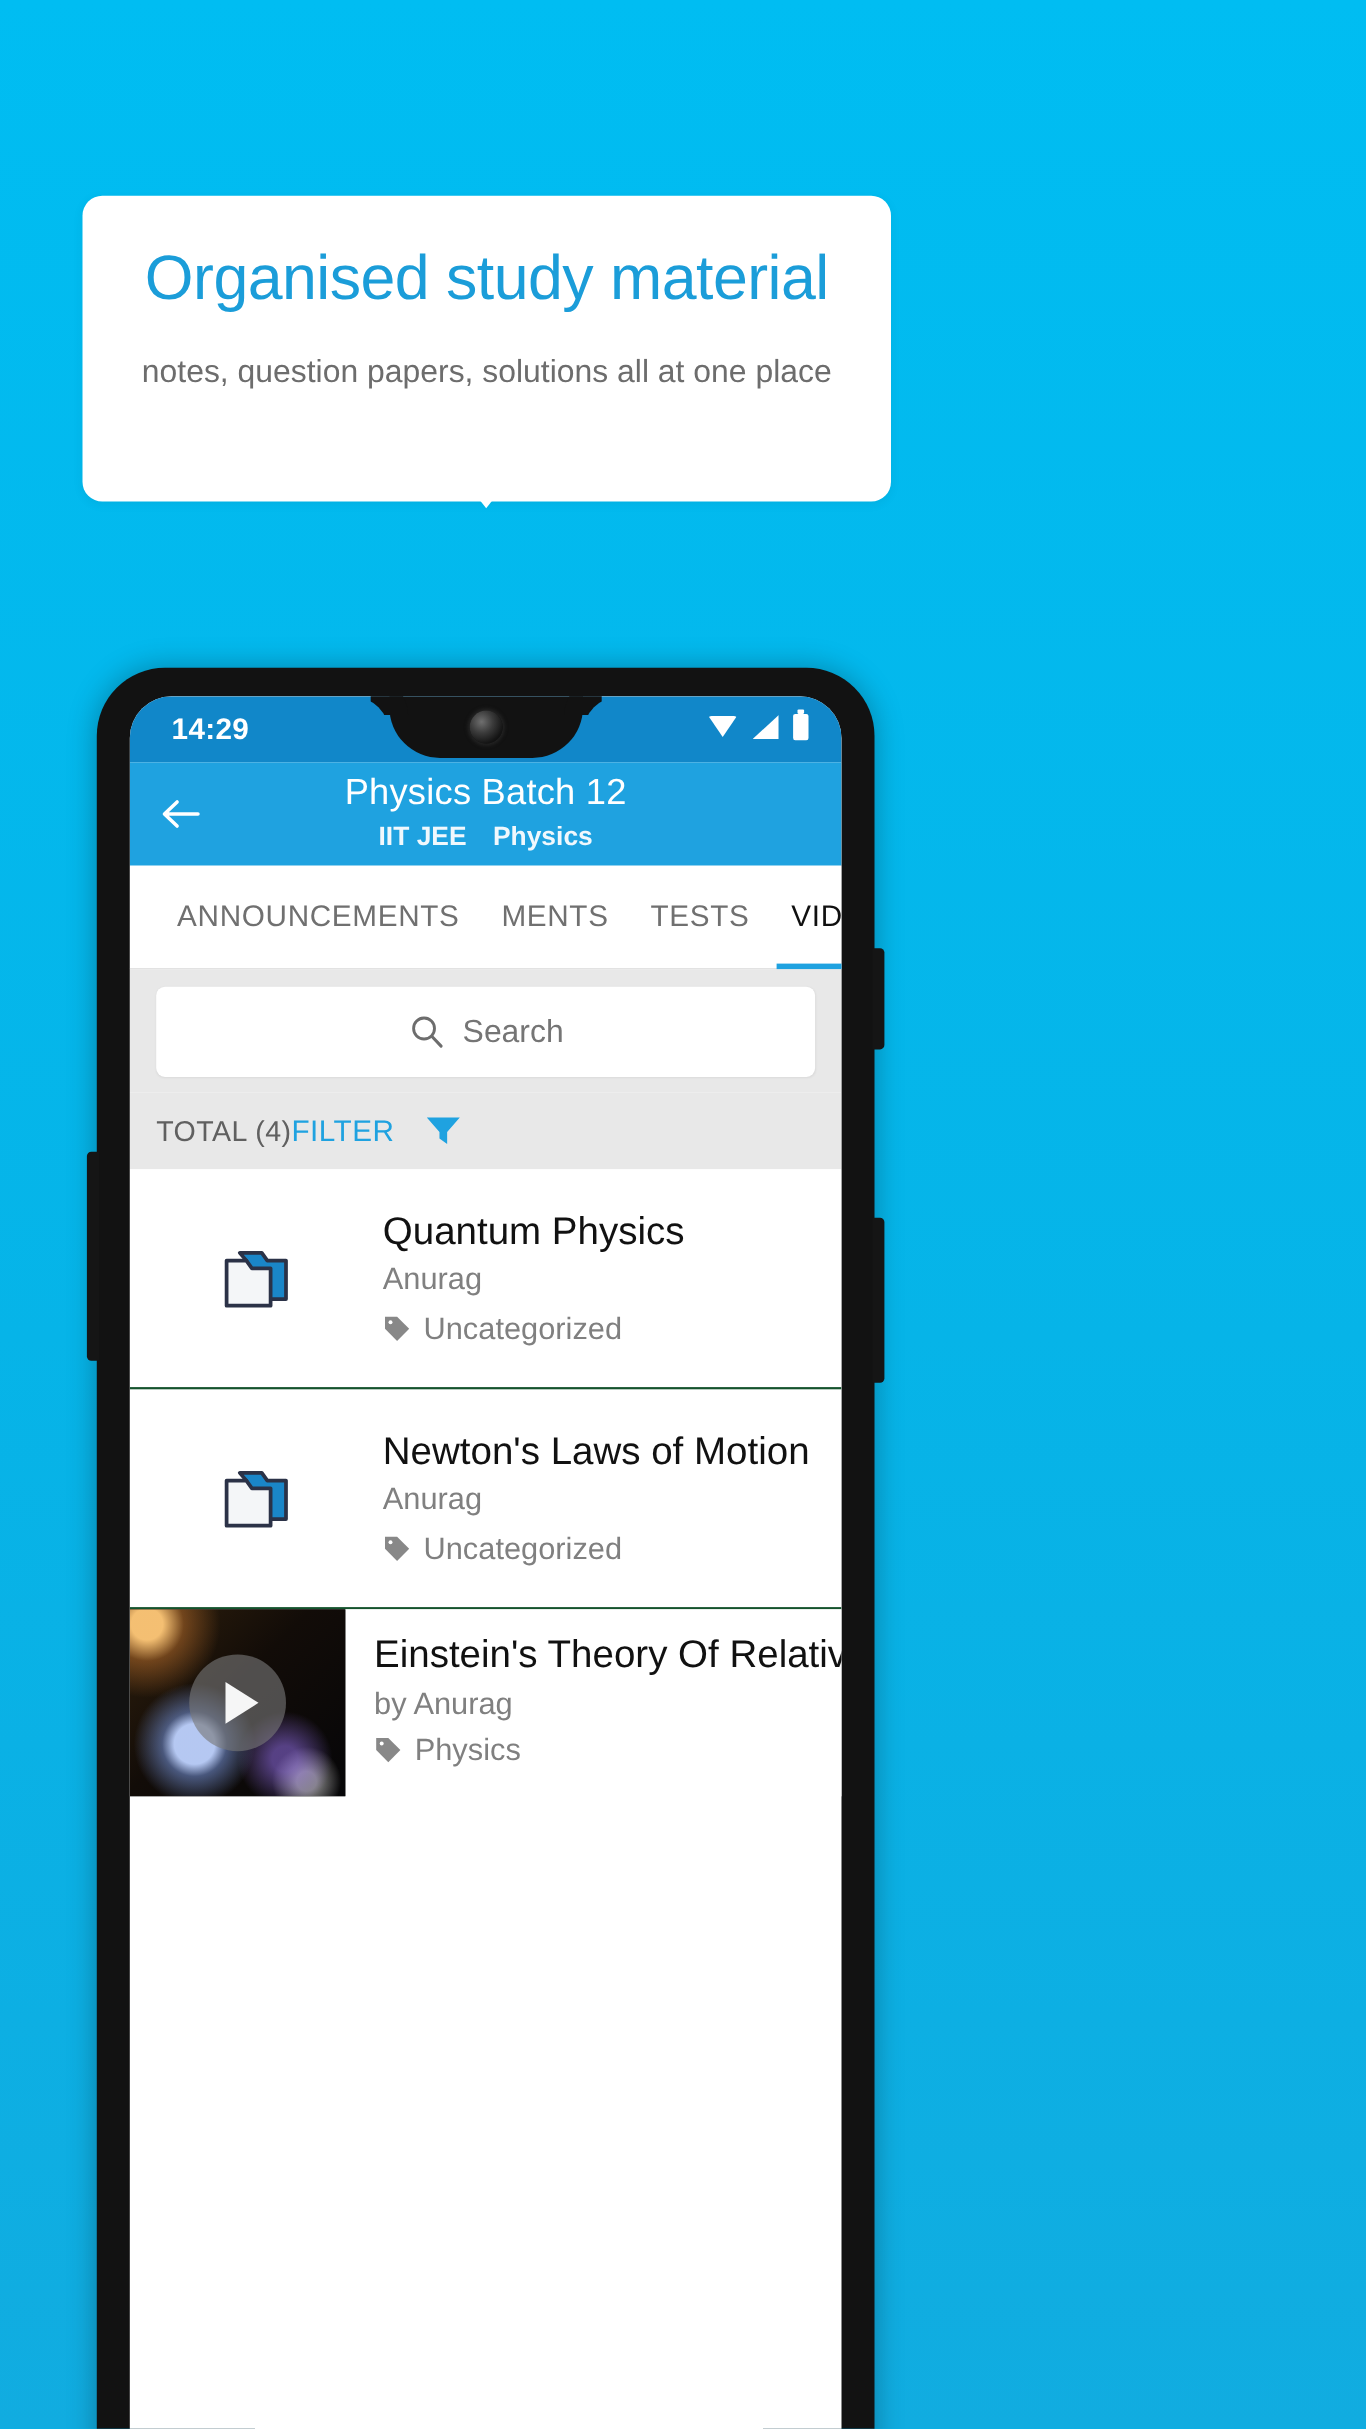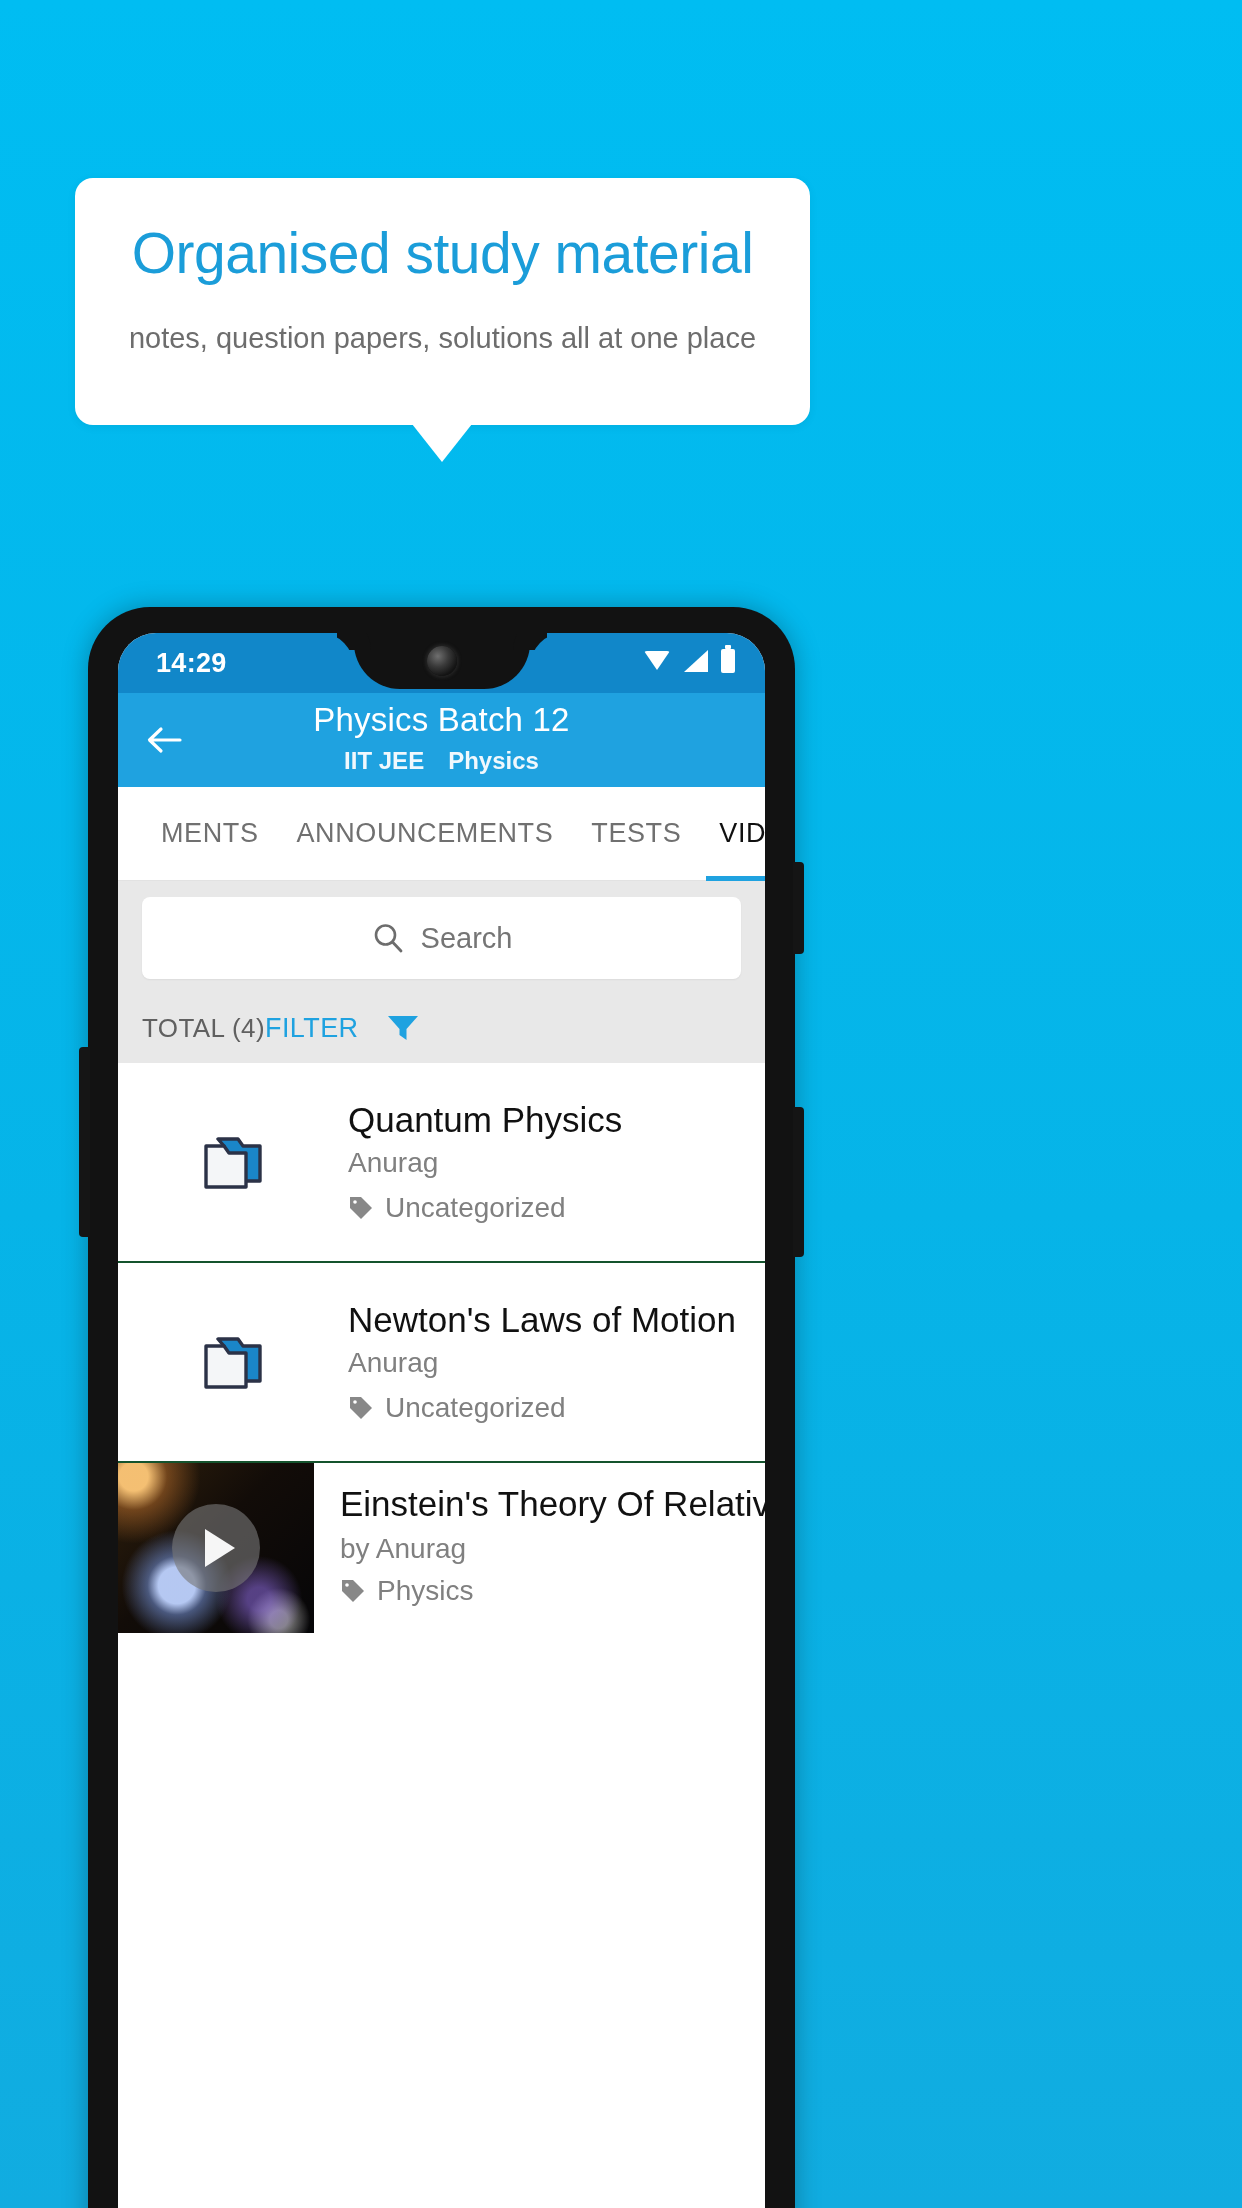--- a/index.html
+++ b/index.html
@@ -12,21 +12,21 @@
   }
   .stage {
     position:absolute; inset:0;
     background:linear-gradient(180deg,#00bdf2 0%, #06b4e8 55%, #11ace0 100%);
   }
 
   
   .bubble {
     position:absolute;
     left:75px; top:178px;
-    width:735px; height:247px;
+    width:735px; height:278px;
     background:#ffffff;
     border-radius:18px;
     box-shadow:0 2px 10px rgba(0,0,0,.06);
   }
   .bubble-title {
     position:absolute; left:0; right:0; top:42px;
     text-align:center;
     font-size:57px;
     line-height:66px;
     font-weight:400;
@@ -297,22 +297,22 @@
           </svg>
         </div>
         <div class="appbar-title">Physics Batch 12</div>
         <div class="appbar-subrow">
           <span>IIT JEE</span>
           <span>Physics</span>
         </div>
       </div>
 
       <div class="tabs">
+        <div class="tab">ANNOUNCEMENTS</div>
         <div class="tab">MENTS</div>
-        <div class="tab">ANNOUNCEMENTS</div>
         <div class="tab">TESTS</div>
         <div class="tab active">VIDEOS</div>
       </div>
 
       <div class="searchwrap">
         <div class="searchbox">
           <span class="search-ico">
             <svg viewBox="0 0 34 34" width="34" height="34">
               <circle cx="14.5" cy="14" r="9.5" fill="none" stroke="#6d6d6d" stroke-width="2.6"></circle>
               <line x1="21.5" y1="21" x2="30" y2="30" stroke="#6d6d6d" stroke-width="2.8" stroke-linecap="round"></line>

